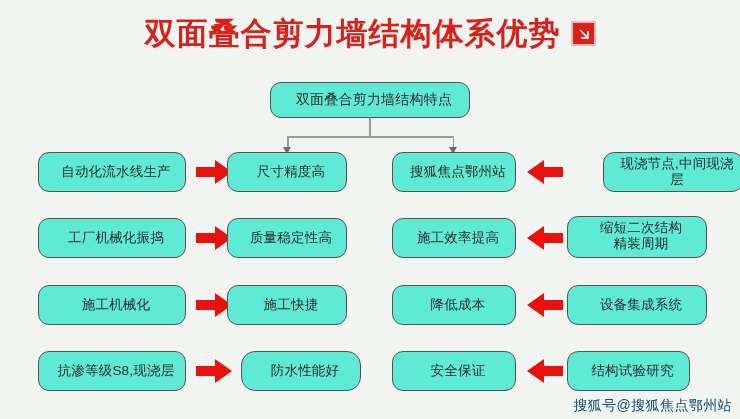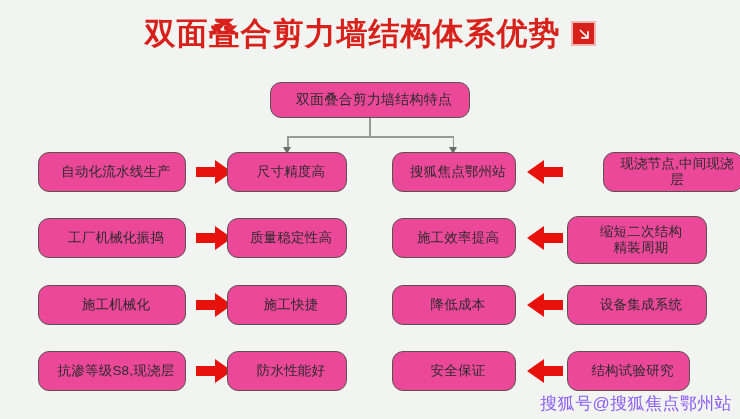--- a/index.html
+++ b/index.html
@@ -24,21 +24,21 @@
     width:25px;height:25px;background:#d8211a;
     display:flex;align-items:center;justify-content:center;
     border:2px solid #f0b9b6;box-sizing:border-box;
   }
   .title-icon svg{display:block;}
 
   
   .node{
     position:absolute;box-sizing:border-box;
     border:1.6px solid #5b524f;border-radius:11px;
-    background:#ec4899;
+    background:#5eead4;
     display:flex;align-items:center;justify-content:center;
     text-align:center;color:#2b2b2b;
     font-size:13.5px;line-height:1.22;
     letter-spacing:.2px;
     padding-left:8px;
   }
   .node.root{font-size:14px;}
   .node span{display:block;padding:0 6px;}
 
   
@@ -53,21 +53,21 @@
     border-top:7px solid #6d6d6d;
   }
 
   
   .redarrow{position:absolute;width:36px;height:26px;}
   .redarrow svg{display:block;width:36px;height:26px;}
 
   
   .watermark{
     position:absolute;right:8px;bottom:4px;
-    font-size:17px;color:#8b5cf6;letter-spacing:.4px;
+    font-size:14px;color:#0c4a6e;letter-spacing:.4px;
     white-space:nowrap;
   }
 </style>
 </head>
 <body>
 
 <div id="stage">
 
   <div class="title-wrap">
     <div class="title-text">双面叠合剪力墙结构体系优势</div>
@@ -124,21 +124,21 @@
     <span>质量稳定性高</span>
   </div>
   <div class="node" style="left:392px;top:218px;width:124px;height:40px;">
     <span>施工效率提高</span>
   </div>
   <div class="redarrow" style="left:527px;top:225px;">
     <svg viewBox="0 0 36 26">
         <path d="M36 8 L17 8 L17 1 L0 13 L17 25 L17 18 L36 18 Z" fill="#e8120c"></path>
       </svg>
   </div>
-  <div class="node" style="left:567px;top:216px;width:140px;height:48px;">
+  <div class="node" style="left:567px;top:216px;width:140px;height:42px;font-family:Liberation Mono, monospace;">
     <span class="multiline" style="white-space:pre-line;">缩短二次结构
 精装周期</span>
   </div>
 
   <div class="node" style="left:38px;top:285px;width:148px;height:40px;">
     <span>施工机械化</span>
   </div>
   <div class="redarrow" style="left:196px;top:292px;">
     <svg viewBox="0 0 36 26">
         <path d="M0 8 L19 8 L19 1 L36 13 L19 25 L19 18 L0 18 Z" fill="#e8120c"></path>
@@ -160,21 +160,21 @@
   </div>
 
   <div class="node" style="left:38px;top:351px;width:148px;height:40px;">
     <span>抗渗等级S8,现浇层</span>
   </div>
   <div class="redarrow" style="left:196px;top:358px;">
     <svg viewBox="0 0 36 26">
         <path d="M0 8 L19 8 L19 1 L36 13 L19 25 L19 18 L0 18 Z" fill="#e8120c"></path>
       </svg>
   </div>
-  <div class="node" style="left:227px;top:351px;width:120px;height:40px;">
+  <div class="node" style="left:241px;top:351px;width:120px;height:40px;border-radius:14px;">
     <span>防水性能好</span>
   </div>
   <div class="node" style="left:392px;top:351px;width:124px;height:40px;">
     <span>安全保证</span>
   </div>
   <div class="redarrow" style="left:527px;top:358px;">
     <svg viewBox="0 0 36 26">
         <path d="M36 8 L17 8 L17 1 L0 13 L17 25 L17 18 L36 18 Z" fill="#e8120c"></path>
       </svg>
   </div>

